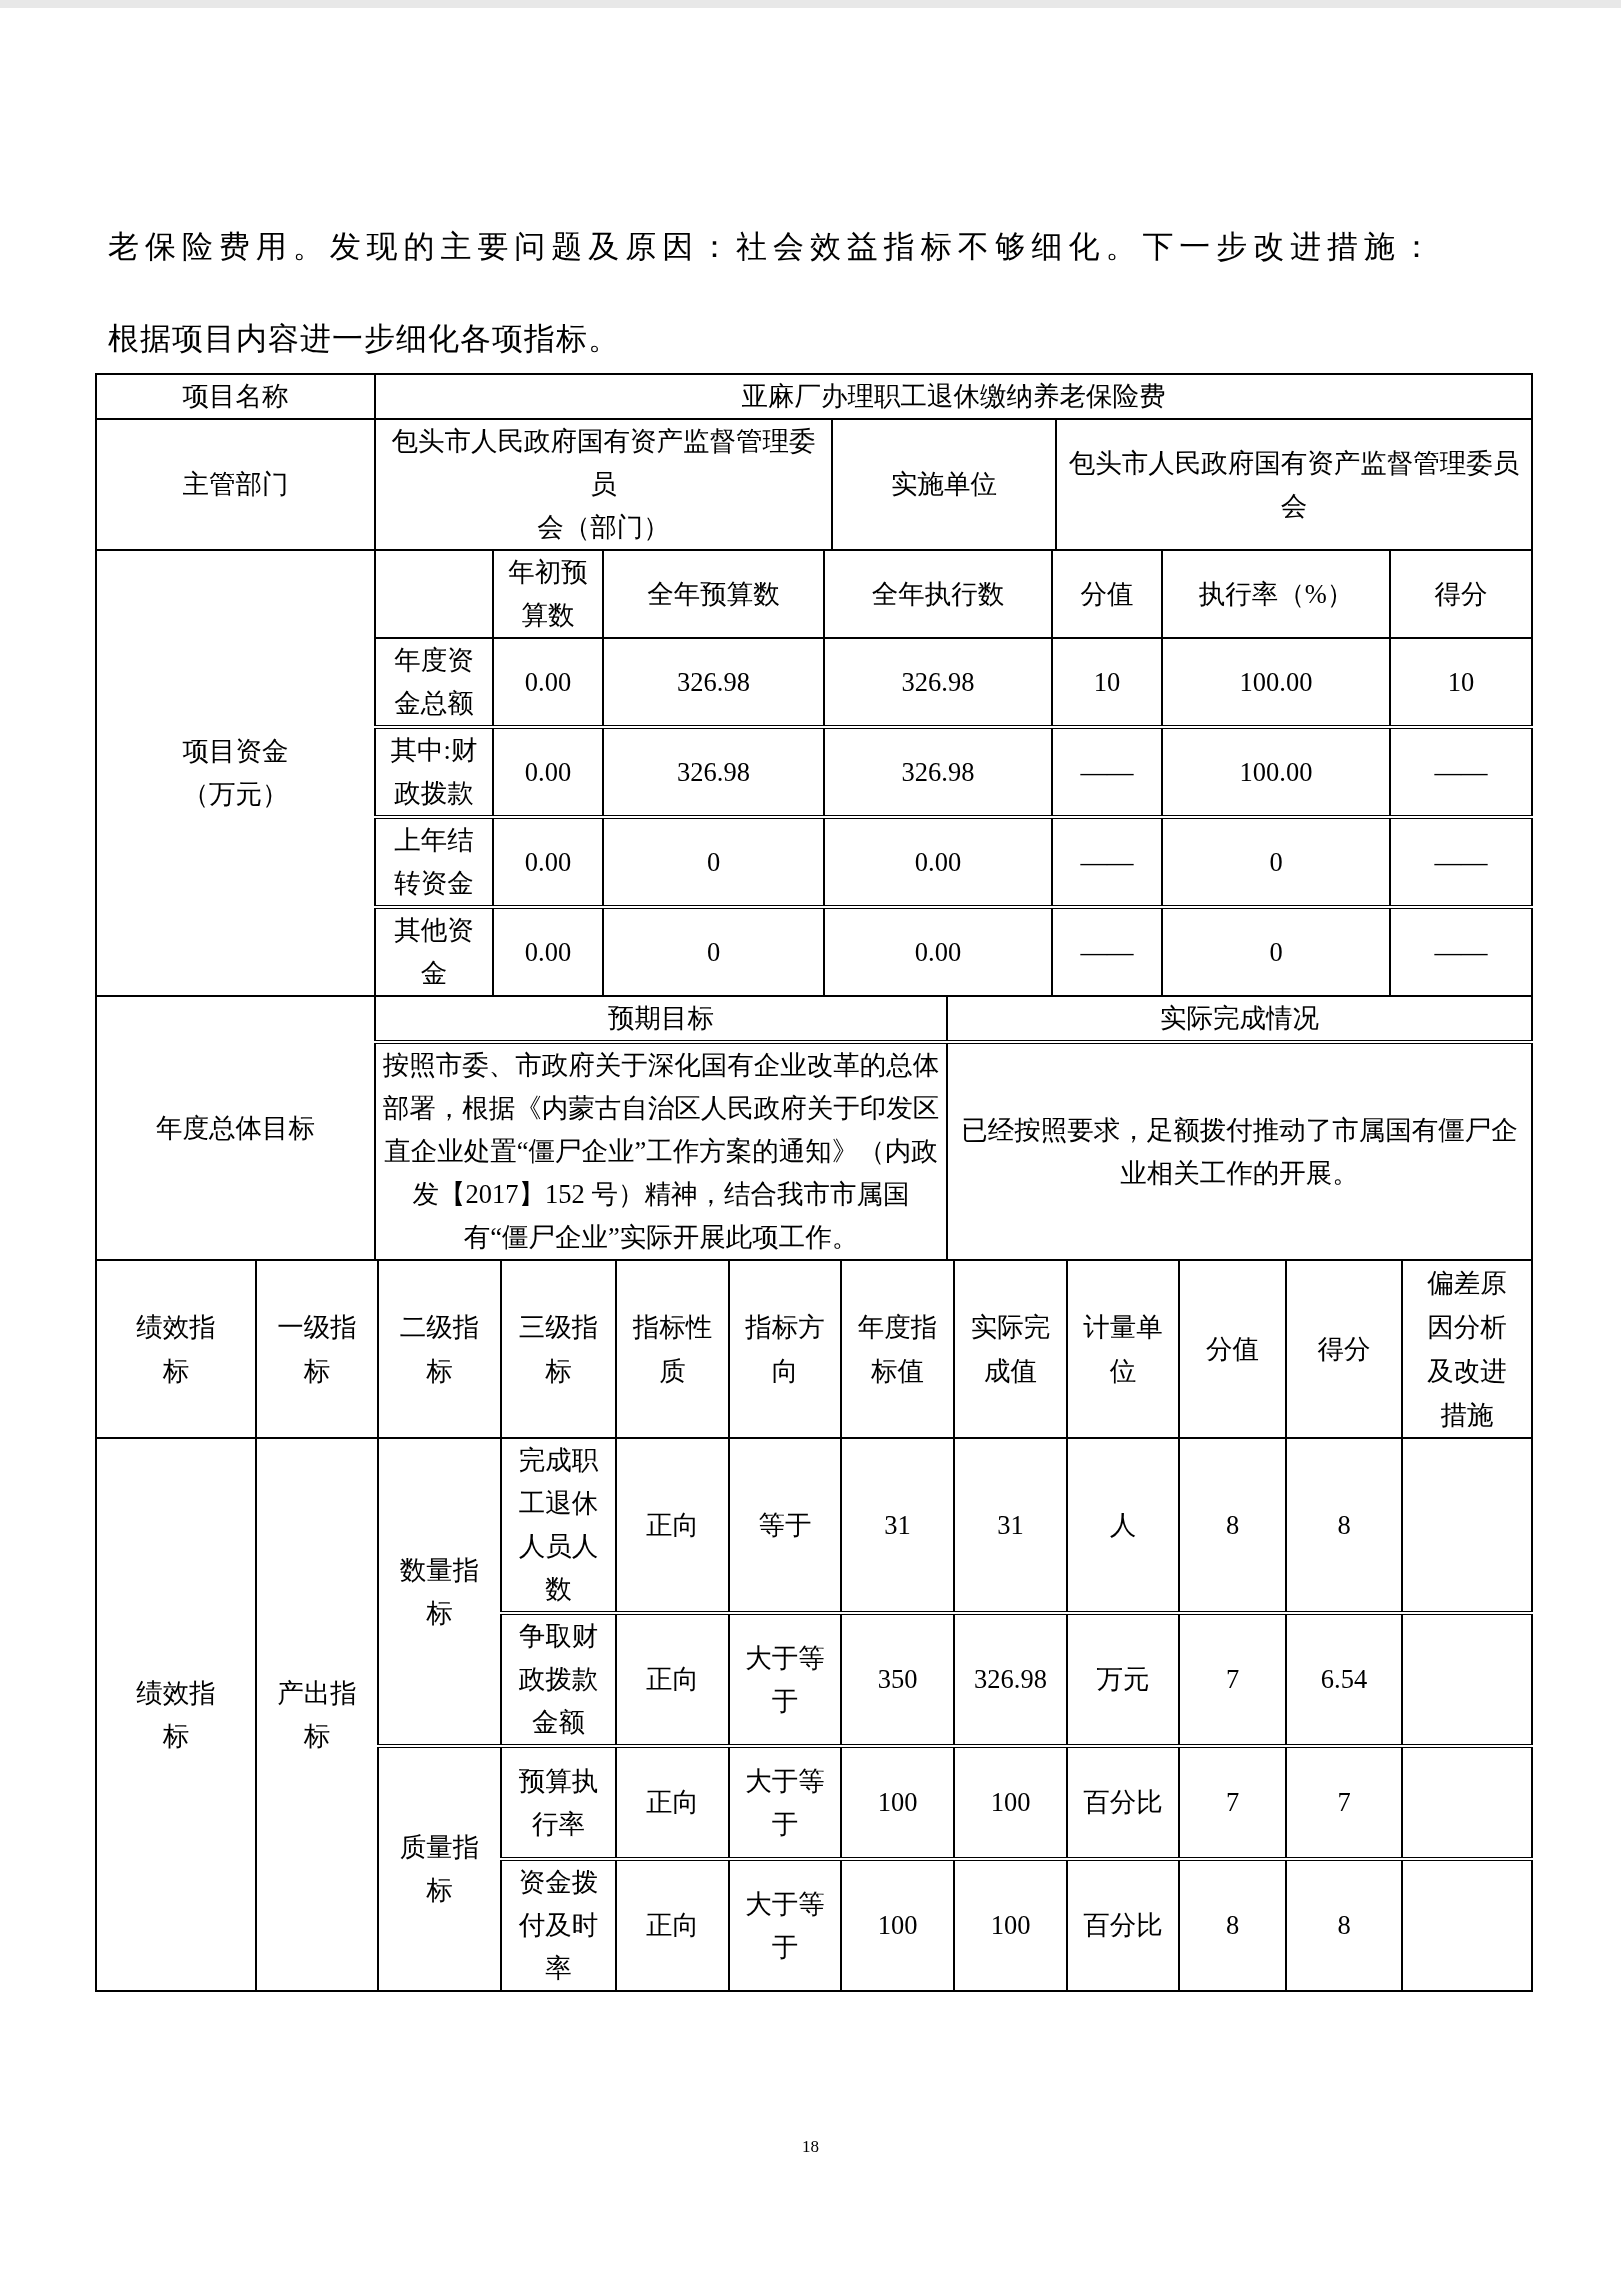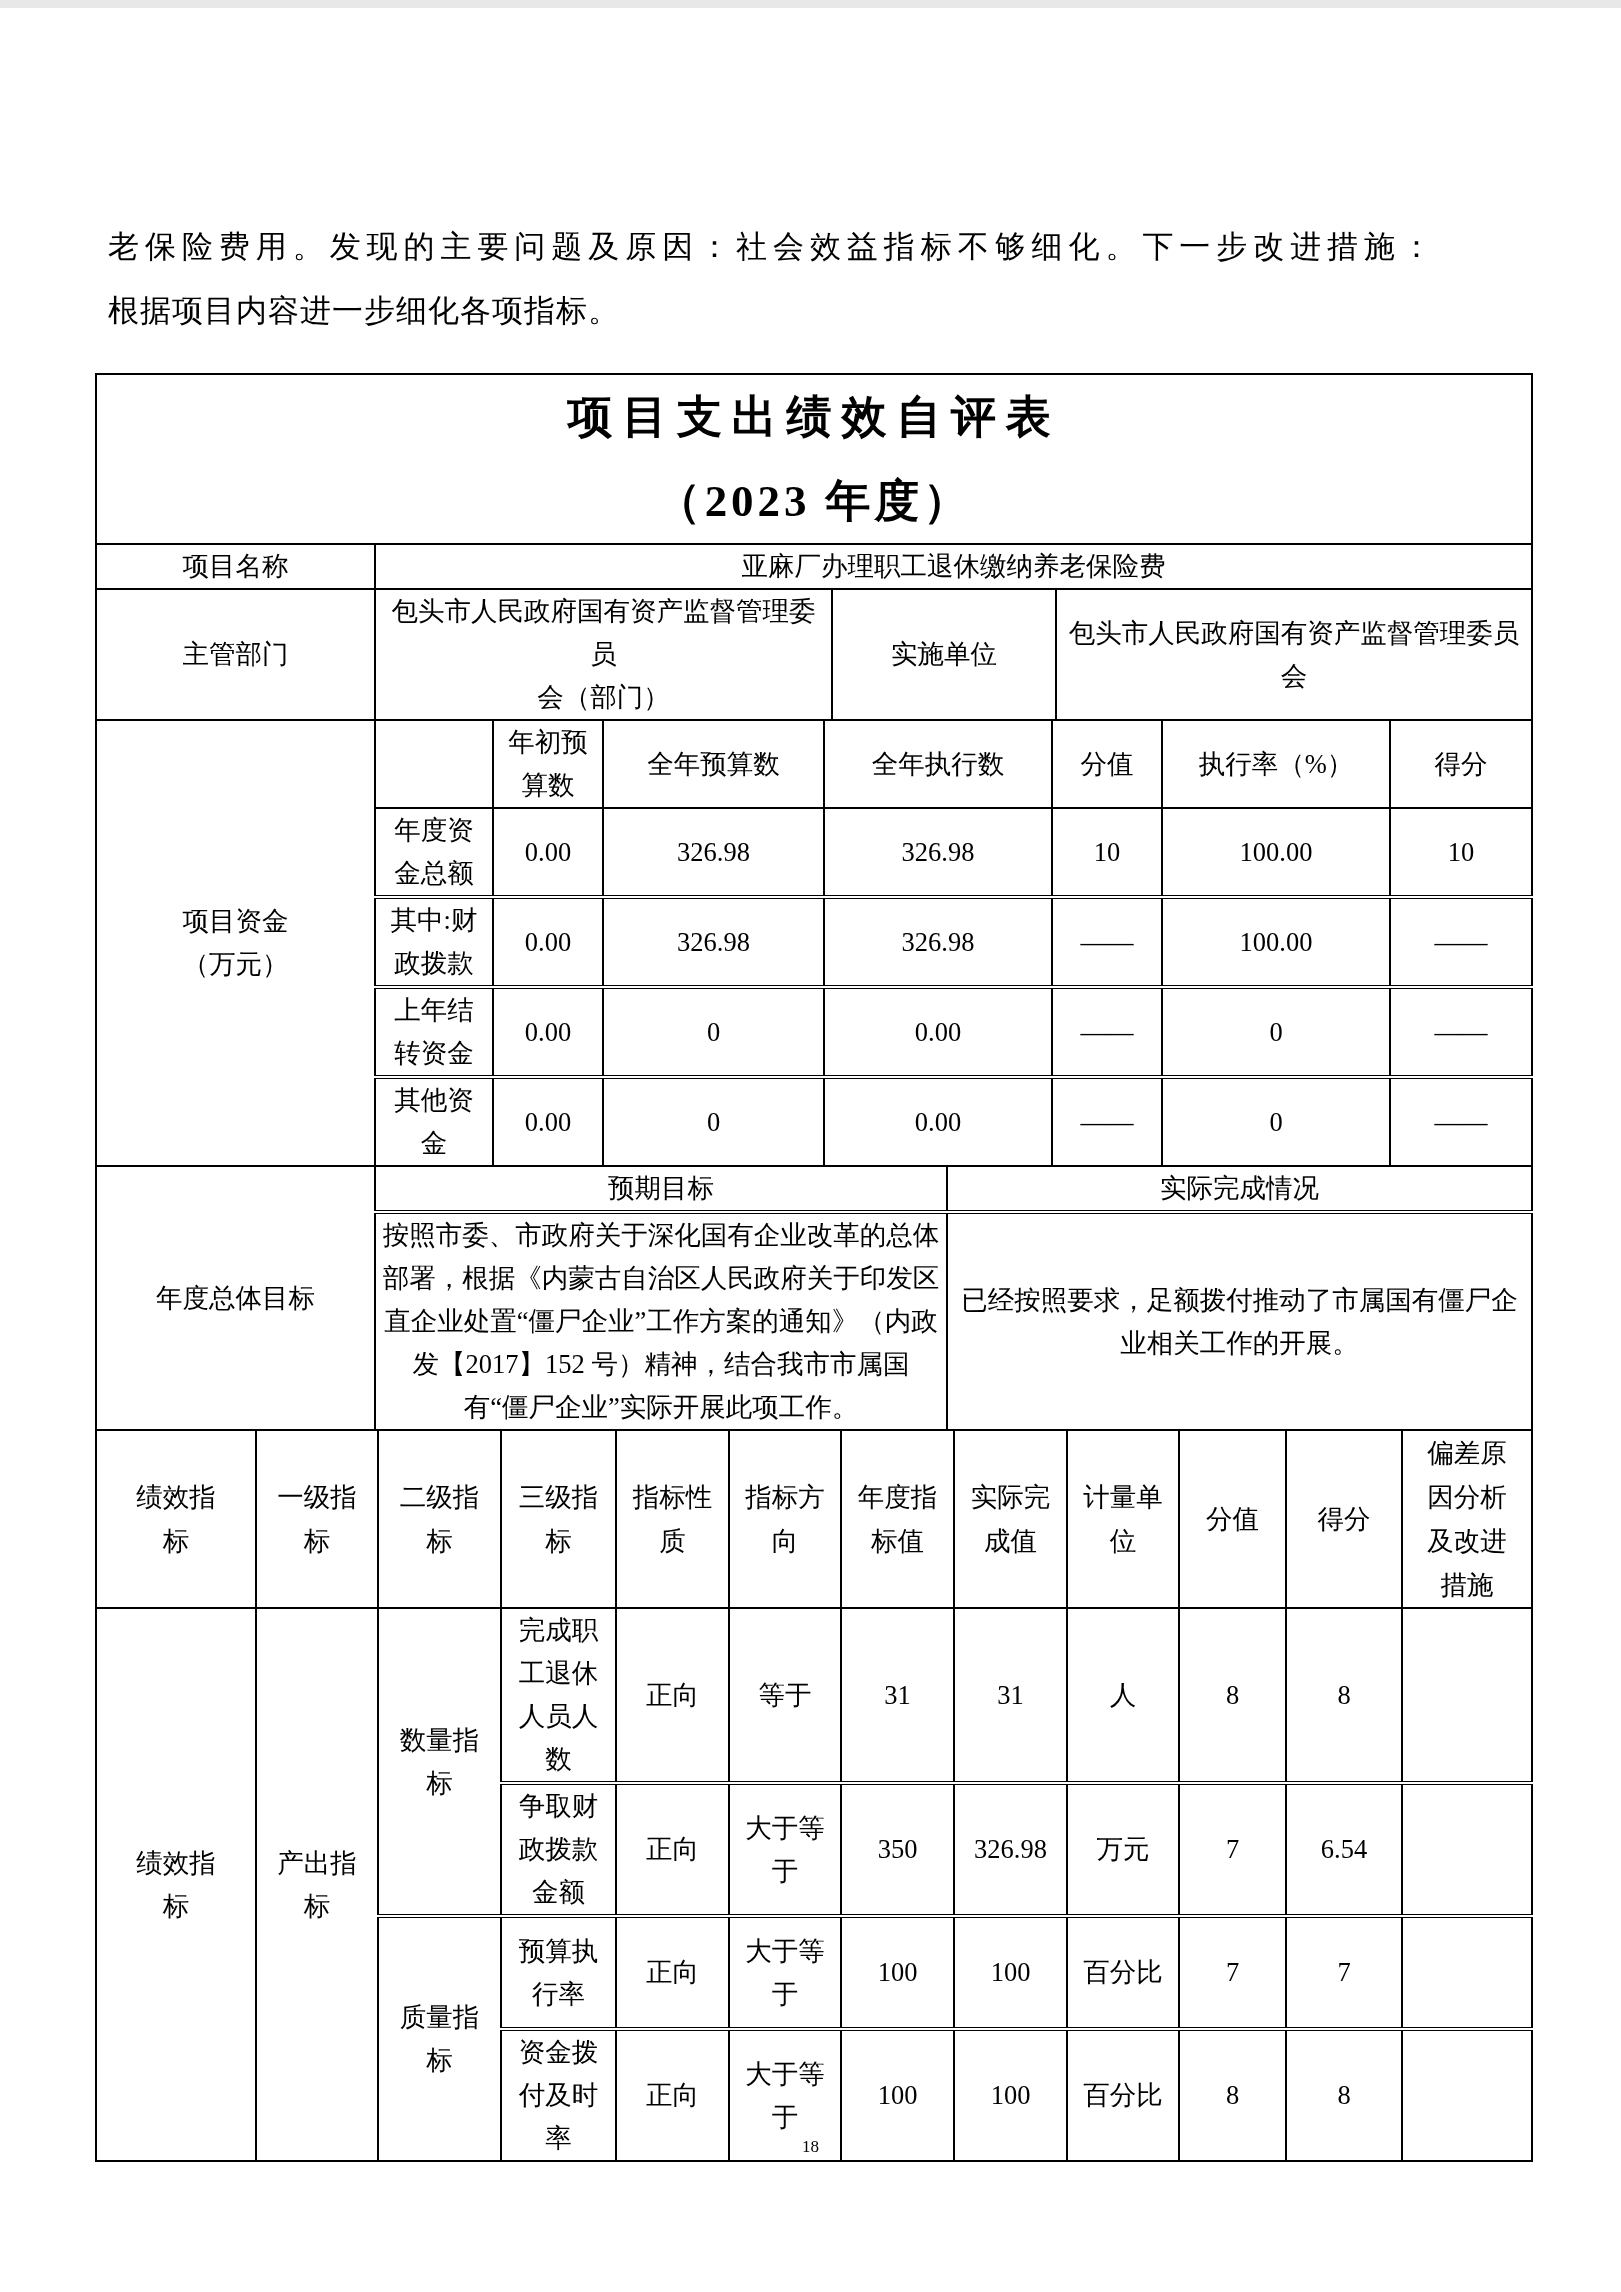--- a/index.html
+++ b/index.html
@@ -9,21 +9,21 @@
     width: 1621px; height: 2293px;
     background: #ffffff;
     font-family: "Liberation Serif", "DejaVu Serif", serif;
     color: #000;
     overflow: hidden;
     margin: 8px auto;
   }
   
   .intro-line { position: absolute; left: 108px; width: 1325px; font-size: 31px; line-height: 45px; letter-spacing: 1px; }
   .intro-line.l1 { top: 216px; text-align: justify; text-align-last: justify; }
-  .intro-line.l2 { top: 280px; text-align: left; }
+  .intro-line.l2 { top: 308px; text-align: left; }
 
   
   .tablewrap { position: absolute; left: 95px; top: 365px; width: 1438px; }
   table.t { border-collapse: collapse; table-layout: fixed; width: 100%; }
   table.t + table.t { margin-top: -2px; }
   table.t td {
     border: 2px solid #000;
     text-align: center;
     vertical-align: middle;
     font-size: 26.5px;
@@ -72,30 +72,20 @@
 </head>
 <body>
 
 <div class="page">
 
   <div class="intro-line l1">老保险费用。发现的主要问题及原因：社会效益指标不够细化。下一步改进措施：</div>
   <div class="intro-line l2">根据项目内容进一步细化各项指标。</div>
 
   <div class="tablewrap">
 
-    <table class="t t1">
-      <tbody>
-          <tr>
-            <td>
-        <div class="ttl">项目支出绩效自评表</div>
-        <div class="ttl sub">（2023 年度）</div>
-      </td>
-          </tr>
-    </tbody>
-      </table>
 
     <table class="t t2">
       <colgroup>
           <col style="width:279px">
           <col>
         </colgroup>
       <tbody>
           <tr>
         <td class="lab">项目名称</td>
         <td class="val">亚麻厂办理职工退休缴纳养老保险费</td>

